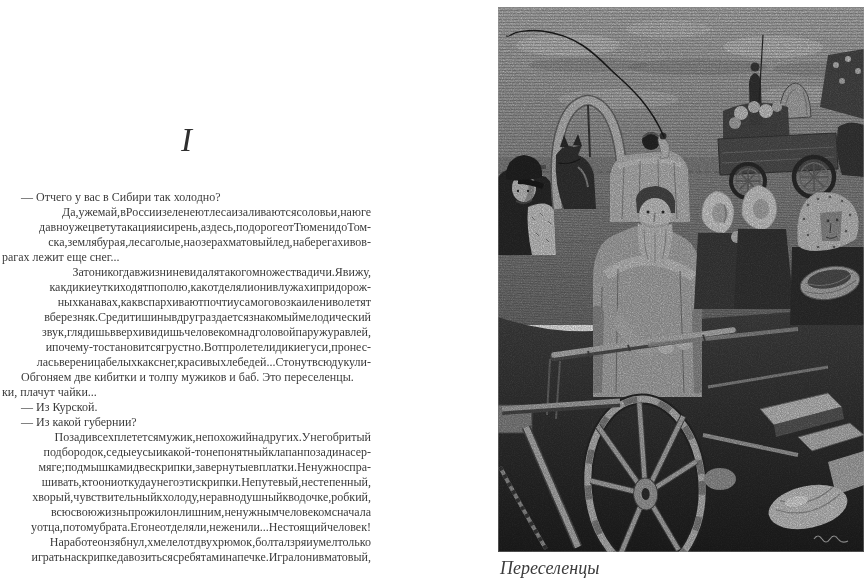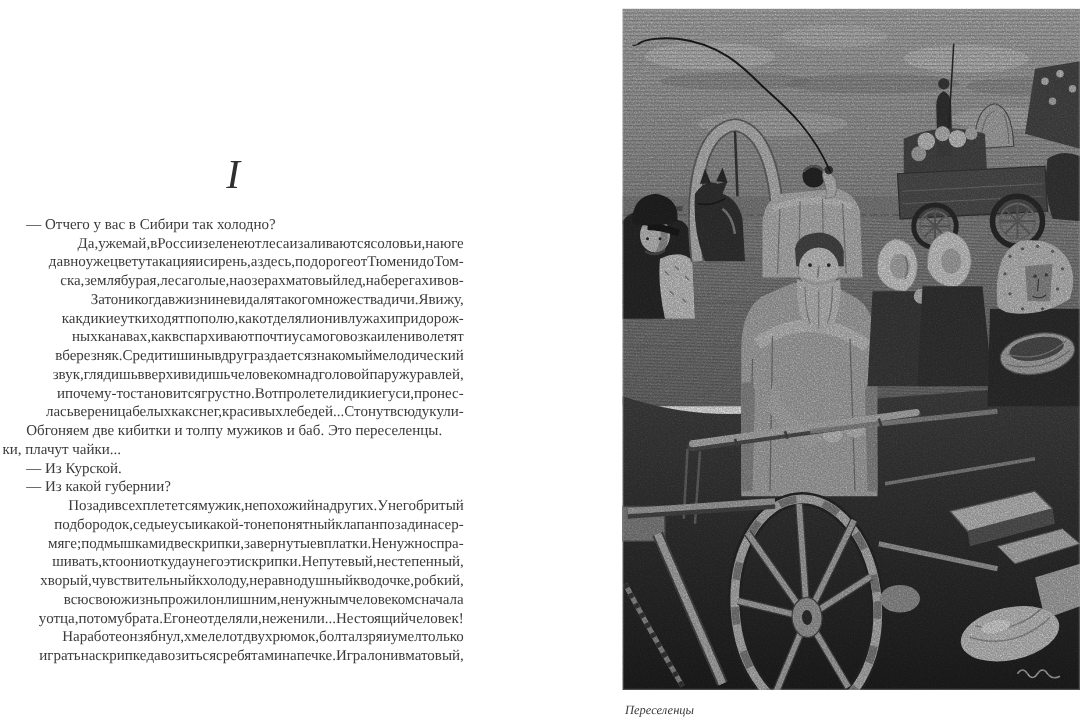--- a/index.html
+++ b/index.html
@@ -5,35 +5,35 @@
   html,body{margin:0;padding:0;background:#ffffff;}
   .page{
     position:relative;width:864px;height:582px;background:#ffffff;overflow:hidden;
     font-family:"Liberation Serif","DejaVu Serif",serif;color:#3b3b3b;
   }
   .chapter-num{
     position:absolute;left:2px;top:124px;width:369px;text-align:center;
     font-style:italic;font-size:33px;line-height:1;color:#2f2f2f;font-weight:400;
   }
   .text-body{
-    position:absolute;left:2px;top:172px;width:369px;
+    position:absolute;left:2px;top:190px;width:369px;
     font-size:12px;line-height:15px;color:#3b3b3b;
   }
   .tline{height:15px;width:100%;box-sizing:border-box;overflow:hidden;}
   .tline.j{display:flex;justify-content:flex-end;flex-wrap:nowrap;}
   .tline.j span{white-space:pre;flex:0 0 auto;}
   .tline.plain{white-space:pre;text-align:left;}
   .tline.indent{padding-left:19px;}
   .illustration{
     position:absolute;left:498px;top:7px;width:366px;height:545px;
   }
   .illustration svg{display:block;width:366px;height:545px;}
   .caption{
     position:absolute;left:500px;top:561px;
-    font-style:italic;font-size:10px;line-height:15px;color:#3c3c3c;
+    font-style:italic;font-size:18px;line-height:15px;color:#3c3c3c;
   }
 </style>
 </head>
 <body>
 
 <div class="page">
 
   <div class="chapter-num">I</div>
 
   <div class="text-body" id="text-body">
@@ -77,20 +77,21 @@
         <span>на</span>
         <span>озерах</span>
         <span>матовый</span>
         <span>лед,</span>
         <span>на</span>
         <span>берегах</span>
         <span>и</span>
         <span>в</span>
         <span>ов-</span>
       </div>
+      <div class="tline plain">рагах лежит еще снег...</div>
       <div class="tline j indent">
         <span>Зато</span>
         <span>никогда</span>
         <span>в</span>
         <span>жизни</span>
         <span>не</span>
         <span>видал</span>
         <span>я</span>
         <span>такого</span>
         <span>множества</span>

